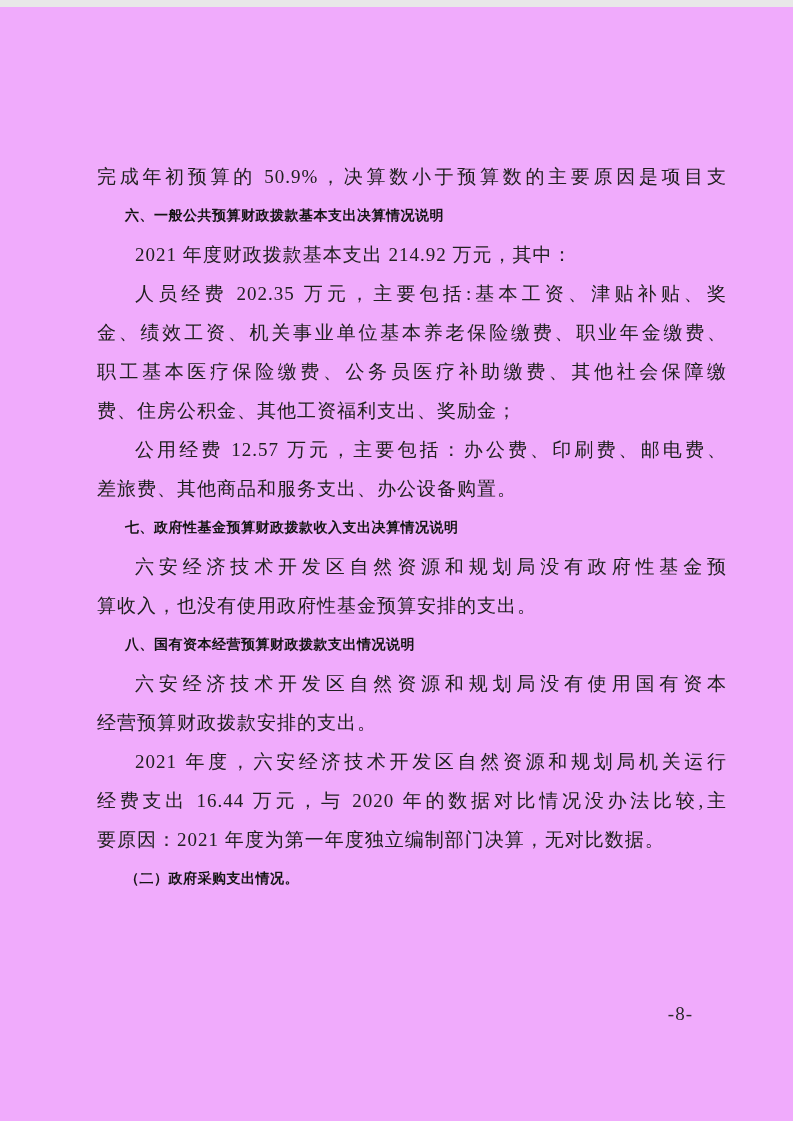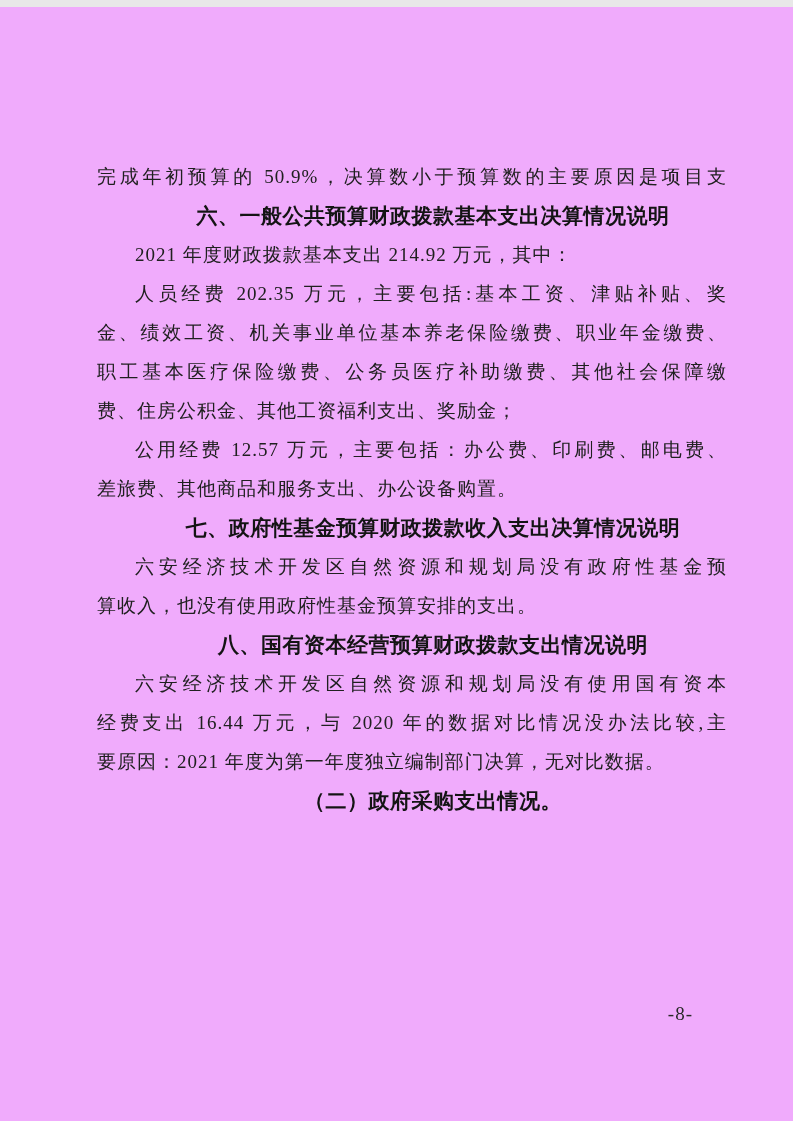--- a/index.html
+++ b/index.html
@@ -34,24 +34,23 @@
     white-space: normal;
     text-align: justify;
     text-align-last: justify;
   }
   .ind {
     text-indent: 2em;
   }
   .hd {
     font-family: "Liberation Sans", sans-serif;
     font-weight: 700;
-    font-size: 21px;
+    font-size: 14px;
     letter-spacing: 0.5px;
     color: #141414;
-    text-align: center;
   }
   .page-number {
     position: absolute;
     top: 996px;
     right: 100px;
     font-size: 19px;
     letter-spacing: 1px;
     font-family: "Liberation Serif", serif;
     color: #2a2a2a;
   }
@@ -68,18 +67,20 @@
     <div class="ln fill">金、绩效工资、机关事业单位基本养老保险缴费、职业年金缴费、</div>
     <div class="ln fill">职工基本医疗保险缴费、公务员医疗补助缴费、其他社会保障缴</div>
     <div class="ln">费、住房公积金、其他工资福利支出、奖励金；</div>
     <div class="ln ind fill">公用经费 12.57 万元，主要包括：办公费、印刷费、邮电费、</div>
     <div class="ln">差旅费、其他商品和服务支出、办公设备购置。</div>
     <div class="ln hd ind">七、政府性基金预算财政拨款收入支出决算情况说明</div>
     <div class="ln ind fill">六安经济技术开发区自然资源和规划局没有政府性基金预</div>
     <div class="ln">算收入，也没有使用政府性基金预算安排的支出。</div>
     <div class="ln hd ind">八、国有资本经营预算财政拨款支出情况说明</div>
     <div class="ln ind fill">六安经济技术开发区自然资源和规划局没有使用国有资本</div>
+    <div class="ln">经营预算财政拨款安排的支出。</div>
+    <div class="ln ind fill">2021 年度，六安经济技术开发区自然资源和规划局机关运行</div>
     <div class="ln fill">经费支出 16.44 万元，与 2020 年的数据对比情况没办法比较,主</div>
     <div class="ln">要原因：2021 年度为第一年度独立编制部门决算，无对比数据。</div>
     <div class="ln hd ind">（二）政府采购支出情况。</div>
   </div>
   <div class="page-number">-8-</div>
 </div>
 
 </body></html>

